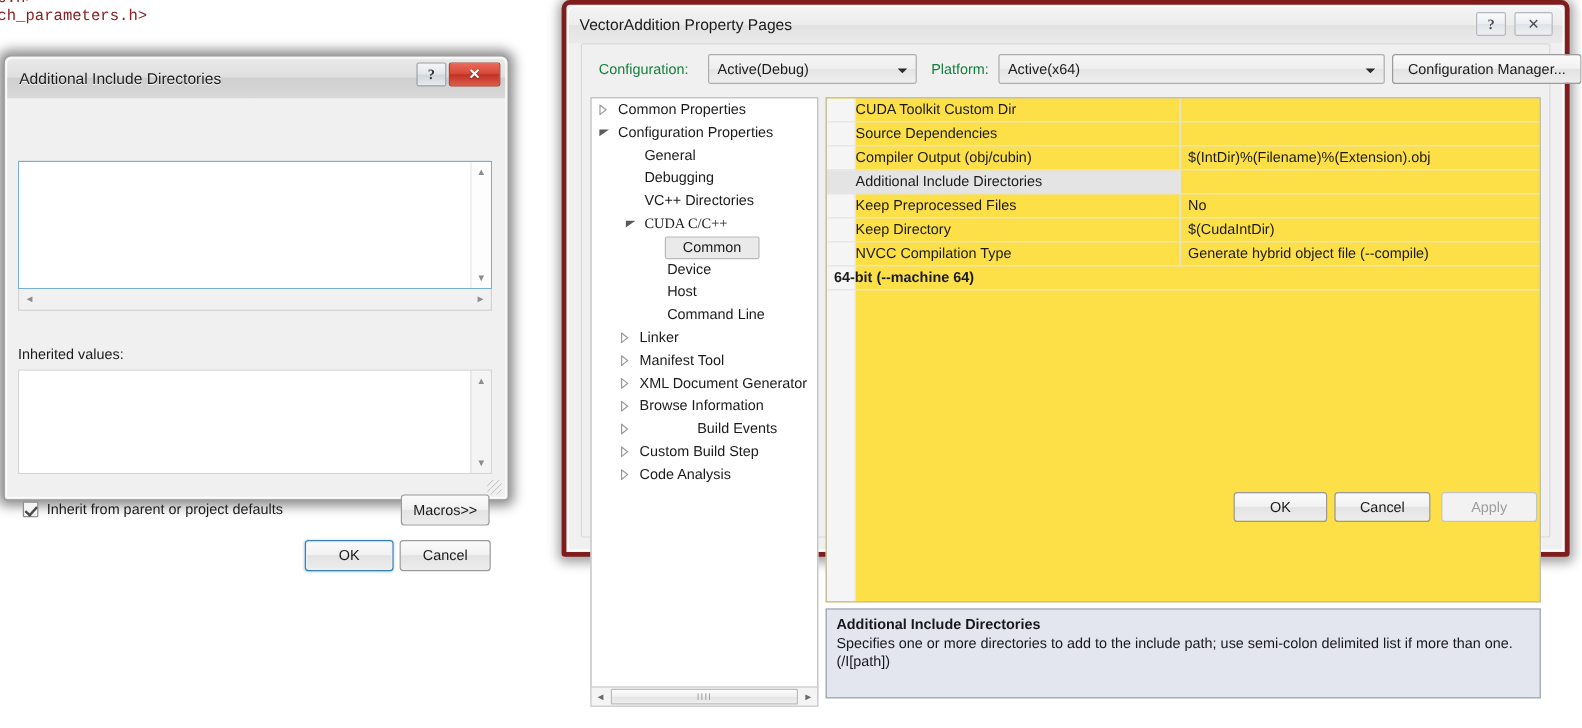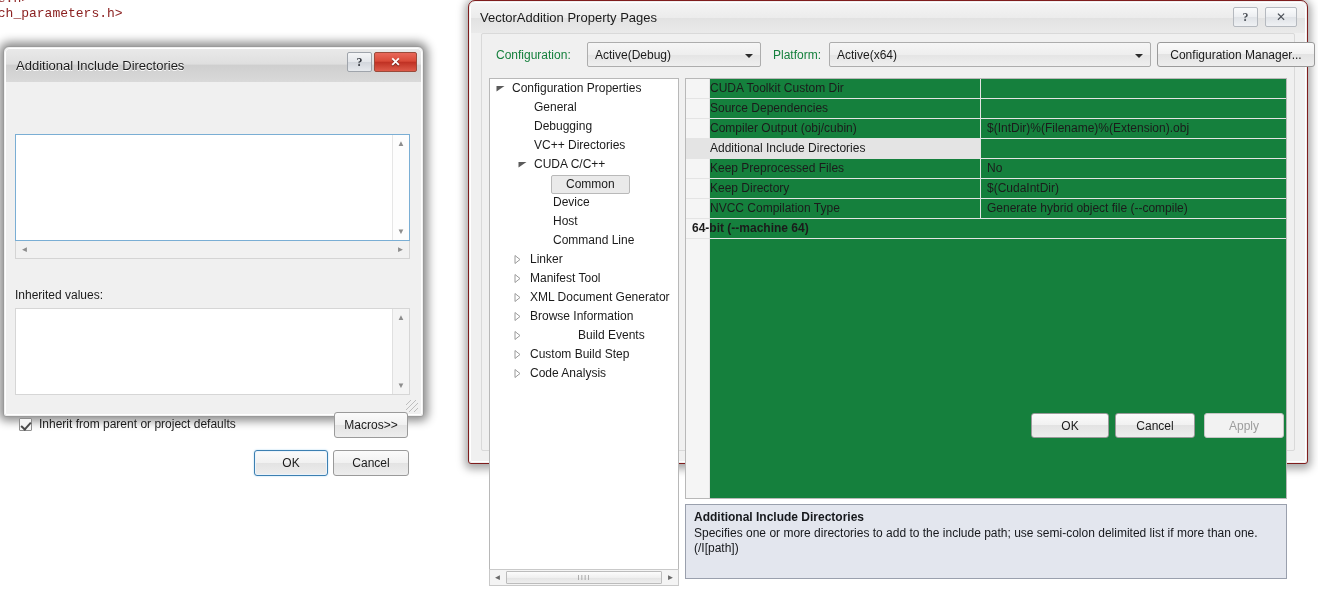--- a/index.html
+++ b/index.html
@@ -130,21 +130,21 @@
     position:absolute;right:3px;bottom:2px;width:12px;height:12px;
     background:
       linear-gradient(135deg,transparent 45%,#b7b7b7 45%,#b7b7b7 55%,transparent 55%) 0 0/5px 5px;
     opacity:.9;
   }
 
   
   #propwin{
     position:absolute;left:468px;top:0px;width:840px;height:464px;
     background:#f0f0f0;
-    border:1px solid #7f1d1d;border-radius:7px 7px 3px 3px;
+    border:4px solid #7f1d1d;border-radius:7px 7px 3px 3px;
     box-shadow:0 2px 9px 3px rgba(0,0,0,.35);
     box-sizing:border-box;
   }
   #propwin .win-inner{
     position:absolute;left:1px;top:1px;right:1px;bottom:1px;
     border:1px solid #ffffff;border-radius:6px 6px 2px 2px;
     box-sizing:border-box;
   }
   .pw-titlebar{
     position:absolute;left:0;top:0;right:0;height:30px;
@@ -215,21 +215,21 @@
     position:absolute;left:16px;right:16px;top:1px;bottom:1px;
     background:linear-gradient(to bottom,#fcfcfc 0%,#f0f0f0 50%,#e4e4e4 51%,#eeeeee 100%);
     border:1px solid #bcbcbc;box-sizing:border-box;border-radius:1px;
     display:flex;align-items:center;justify-content:center;
   }
   #tree-hsb .grips{font-size:8px;color:#9a9a9a;letter-spacing:1px;}
 
   
   #grid-panel{
     position:absolute;left:203px;top:44px;right:7px;height:421px;
-    background:#15803d;border:1px solid #b8b8b8;box-sizing:border-box;overflow:hidden;
+    background:#fde047;border:1px solid #b8b8b8;box-sizing:border-box;overflow:hidden;
   }
   .grow{position:relative;height:19px;border-bottom:1px solid #e4e4e4;display:flex;}
   .gname{
     width:295px;min-width:295px;padding-left:24px;line-height:19px;font-size:12px;color:#1b1b1b;
     border-right:1px solid #e4e4e4;box-sizing:border-box;white-space:nowrap;overflow:hidden;
   }
   .gval{flex:1;padding-left:6px;line-height:19px;font-size:12px;color:#1b1b1b;white-space:nowrap;overflow:hidden;}
   .grow.sel .gname{background:#e4e4e4;}
   .grow .gval.bold{font-weight:bold;}
   .gutter{position:absolute;left:0;top:0;bottom:0;width:23px;background:#f5f5f5;border-right:1px solid #e4e4e4;}
@@ -323,20 +323,28 @@
         <div class="cfg-lbl" id="plat-label">Platform:</div>
         <div class="combo" id="plat-combo">
           <div class="val">Active(x64)</div>
           <div class="arrow"></div>
         </div>
         <div class="btn" id="cfgmgr-btn">Configuration Manager...</div>
       </div>
 
       <div id="tree-panel">
           <div class="tnode">
+            <span class="tri-c" style="left: 6px;">
+              <svg width="7" height="9" viewBox="0 0 7 9">
+                <polygon points="1,0.5 6,4.5 1,8.5" fill="#ffffff" stroke="#9a9a9a" stroke-width="1"></polygon>
+              </svg>
+            </span>
+            <span class="tlabel" style="left: 22px;">Common Properties</span>
+          </div>
+          <div class="tnode">
             <span class="tri-c" style="left: 6px; top: 6px;">
               <svg width="9" height="7" viewBox="0 0 9 7">
                 <polygon points="0.5,1 8.5,1 0.5,6.5" fill="#5a5a5a"></polygon>
               </svg>
             </span>
             <span class="tlabel" style="left: 22px;">Configuration Properties</span>
           </div>
           <div class="tnode">
             <span class="tlabel" style="left: 44px;">General</span>
           </div>
@@ -345,21 +353,21 @@
           </div>
           <div class="tnode">
             <span class="tlabel" style="left: 44px;">VC++ Directories</span>
           </div>
           <div class="tnode">
             <span class="tri-c" style="left: 28px; top: 6px;">
               <svg width="9" height="7" viewBox="0 0 9 7">
                 <polygon points="0.5,1 8.5,1 0.5,6.5" fill="#5a5a5a"></polygon>
               </svg>
             </span>
-            <span class="tlabel" style="left: 44px;">CUDA C/C++</span>
+            <span class="tlabel" style="left: 44px; font-family: Liberation Serif, serif;">CUDA C/C++</span>
           </div>
           <div class="tnode sel">
             <span class="tlabel" style="left: 61px;">Common</span>
           </div>
           <div class="tnode">
             <span class="tlabel" style="left: 63px;">Device</span>
           </div>
           <div class="tnode">
             <span class="tlabel" style="left: 63px;">Host</span>
           </div>

